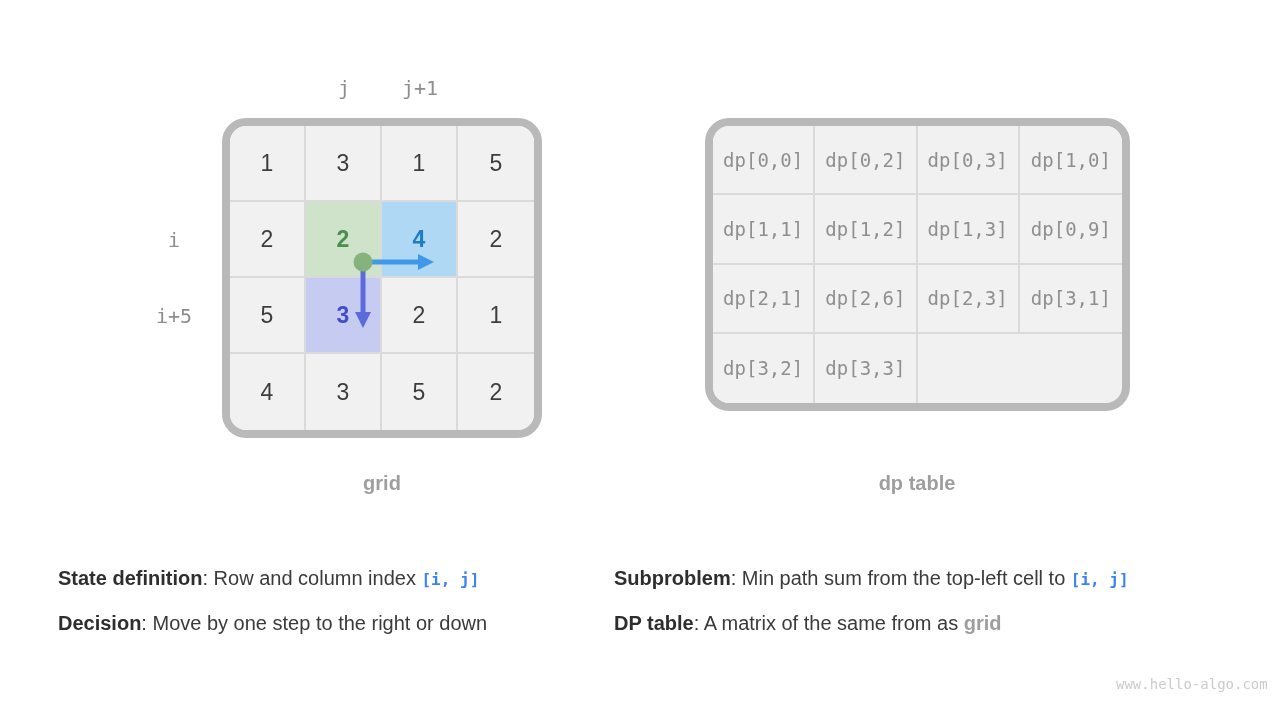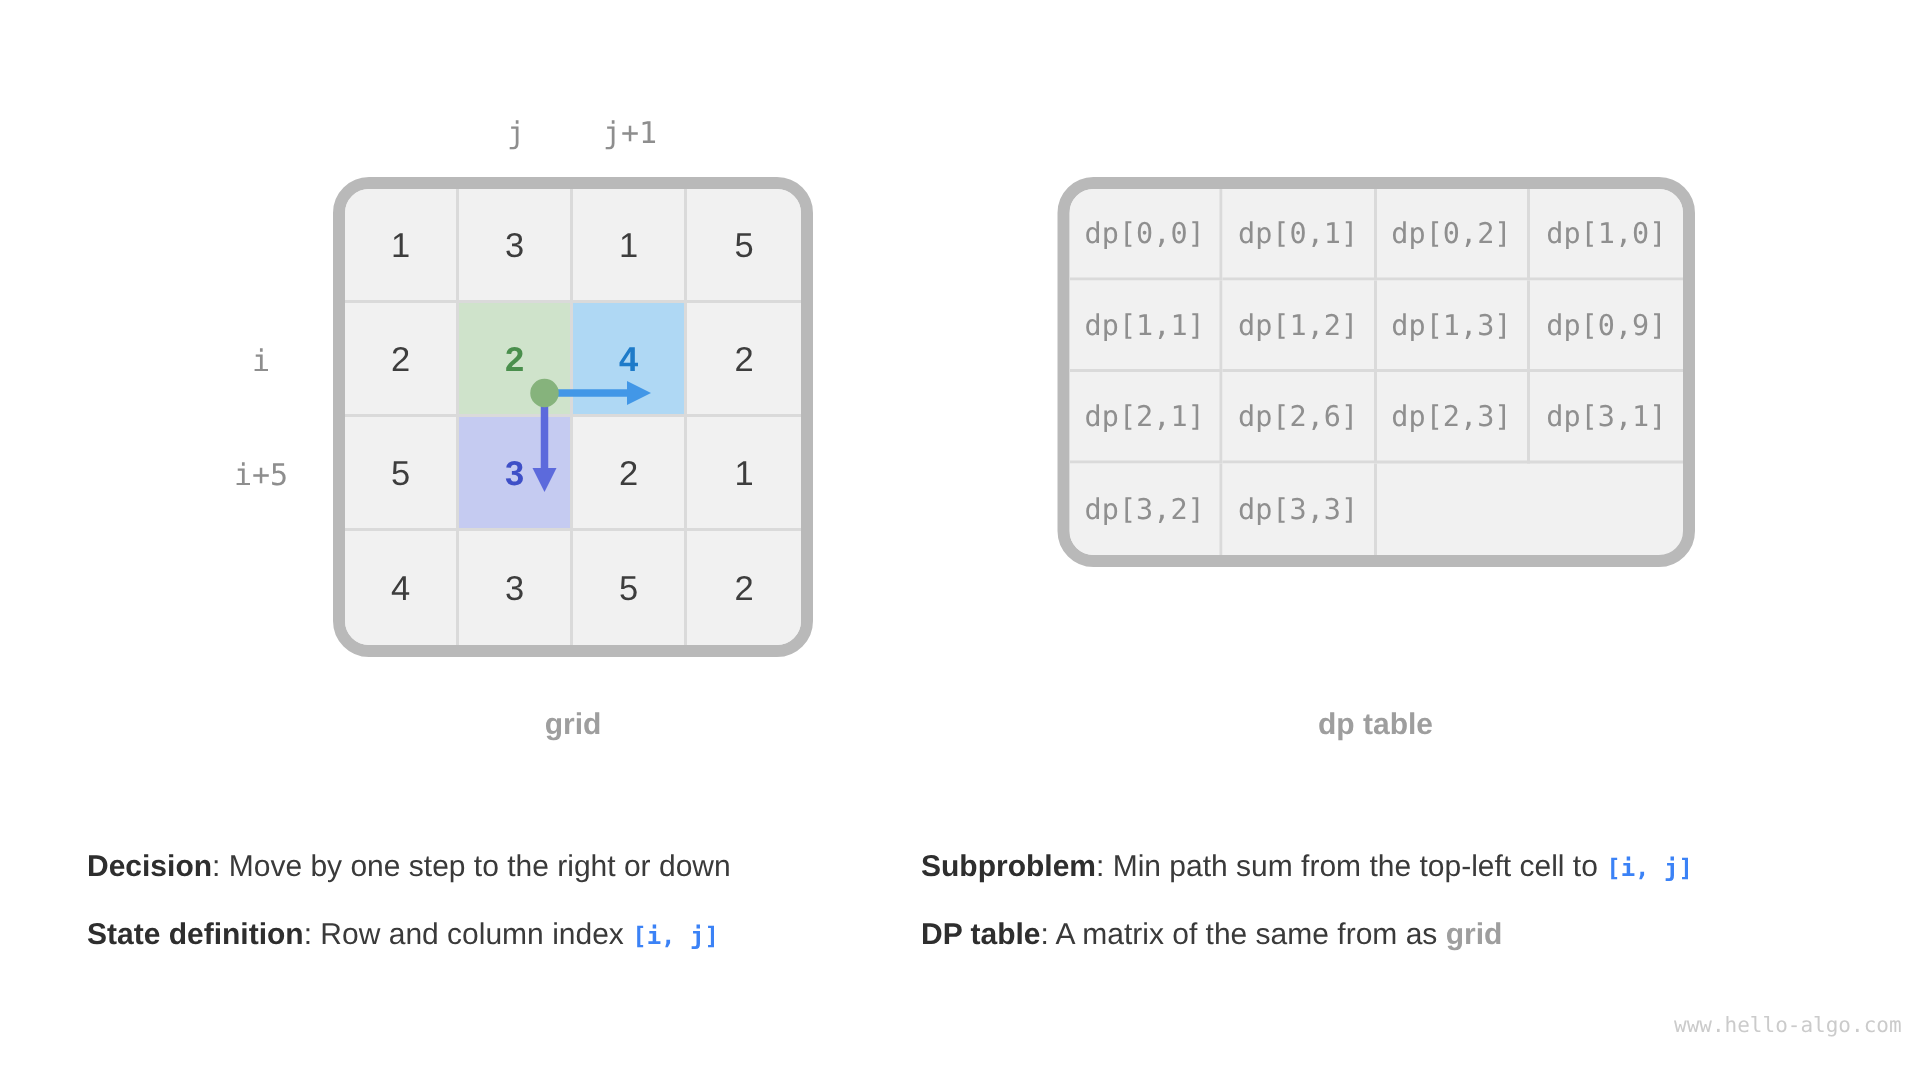--- a/index.html
+++ b/index.html
@@ -26,21 +26,21 @@
     background: #f1f1f1;
     border-right: 2px solid #dadada;
     border-bottom: 2px solid #dadada;
     display: flex; align-items: center; justify-content: center;
     font-size: 23px; color: #3d3d3d;
   }
   .cells .cell:nth-child(4n) { border-right: none; }
   .cells .cell:nth-child(n+13) { border-bottom: none; }
 
   .grid-table { left: 222px; top: 118px; width: 320px; height: 320px; }
-  .dp-table   { left: 705px; top: 118px; width: 425px; height: 260px; }
+  .dp-table   { left: 705px; top: 118px; width: 425px; height: 293px; }
   .dp-table .cell {
     font-family: "DejaVu Sans Mono", monospace;
     font-size: 19px; color: #8f8f8f;
   }
 
   
   .hl-green  { background: #cfe3cb; color: #4a8f4d; font-weight: bold; }
   .hl-blue   { background: #afd8f4; color: #1e7bc9; font-weight: bold; }
   .hl-purple { background: #c5cbf1; color: #3e4fc7; font-weight: bold; }
 
@@ -125,44 +125,44 @@
       <polygon points="25,82 41,82 33,98" fill="#5c6adc"></polygon>
     </g>
     <circle cx="33" cy="32" r="9.5" fill="#86b37c"></circle>
   </svg>
 
   <div class="caption" style="left:282px; top:470px;">grid</div>
 
   <div class="table dp-table">
     <div class="cells">
       <div class="cell">dp[0,0]</div>
-      <div class="cell">dp[0,1]</div>
       <div class="cell">dp[0,2]</div>
+      <div class="cell">dp[0,3]</div>
       <div class="cell">dp[1,0]</div>
       <div class="cell">dp[1,1]</div>
       <div class="cell">dp[1,2]</div>
       <div class="cell">dp[1,3]</div>
       <div class="cell">dp[0,9]</div>
       <div class="cell">dp[2,1]</div>
       <div class="cell">dp[2,6]</div>
       <div class="cell">dp[2,3]</div>
       <div class="cell">dp[3,1]</div>
       <div class="cell">dp[3,2]</div>
       <div class="cell">dp[3,3]</div>
     </div>
   </div>
 
   <div class="caption" style="left:817px; top:470px;">dp table</div>
 
   <div class="notes notes-left">
     <div class="note-line">
-      <span class="b">Decision</span><span>: Move by one step to the right or down</span>
+      <span class="b">State definition</span><span>: Row and column index </span><span class="code">[i, j]</span>
     </div>
     <div class="note-line">
-      <span class="b">State definition</span><span>: Row and column index </span><span class="code">[i, j]</span>
+      <span class="b">Decision</span><span>: Move by one step to the right or down</span>
     </div>
   </div>
 
   <div class="notes notes-right">
     <div class="note-line">
       <span class="b">Subproblem</span><span>: Min path sum from the top-left cell to </span><span class="code">[i, j]</span>
     </div>
     <div class="note-line">
       <span class="b">DP table</span><span>: A matrix of the same from as </span><span class="grayword">grid</span>
     </div>

